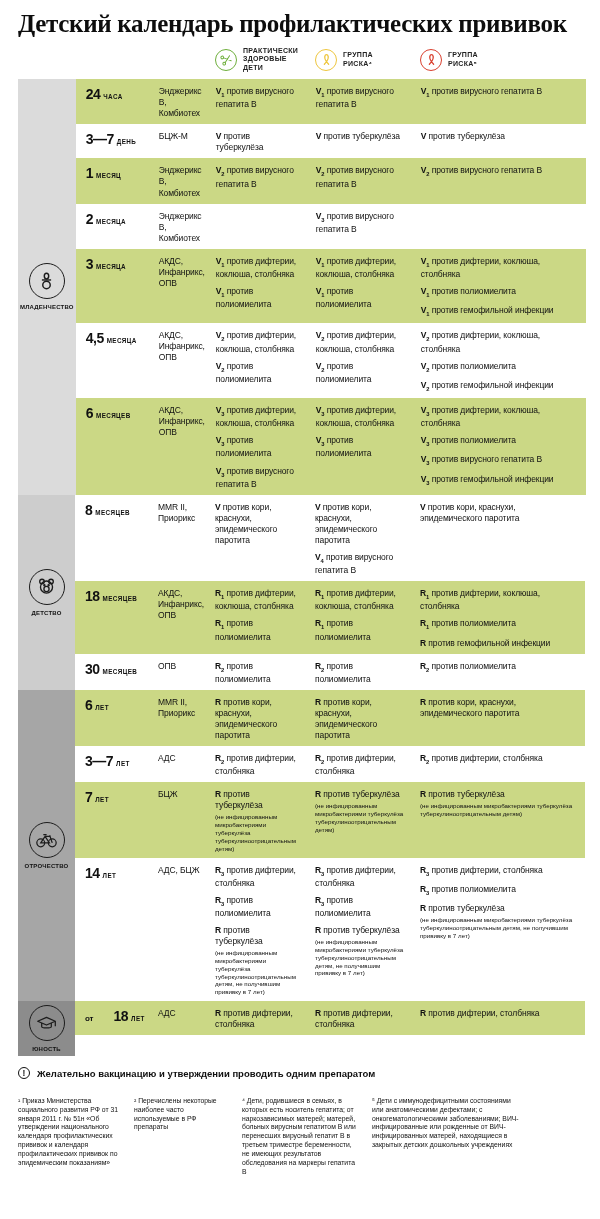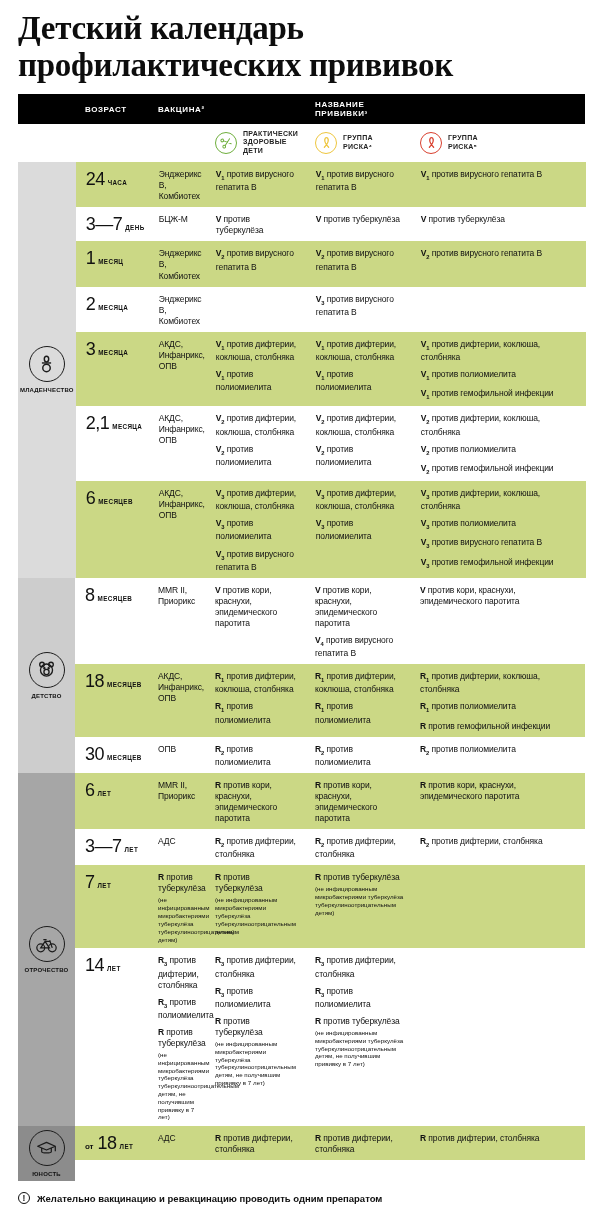--- a/index.html
+++ b/index.html
@@ -1,20 +1,20 @@
 <!DOCTYPE html>
 <html><head>
 <meta charset="utf-8">
 <style>
   * { margin:0; padding:0; box-sizing:border-box; }
   body { width:600px; height:1219px; background:#fff; overflow:hidden;
          font-family:"Liberation Sans", sans-serif; color:#111; }
   .page { position:relative; width:600px; height:1219px; }
 
-  h1.title { font-family:"Liberation Serif", serif; font-weight:700; font-size:33px;
+  h1.title { font-family:"Liberation Serif", serif; font-weight:700; font-size:25px;
              letter-spacing:-0.3px; margin:10px 14px 3px 18px; color:#0d0d0d; }
   .subtitle { font-size:11.5px; margin-left:18px; color:#111; }
 
   .black-bar, .groups { margin-left:18px; width:567px;
      display:grid; grid-template-columns:57px 75px 57px 100px 105px 173px; }
   .black-bar { background:#000; height:30px; align-items:center; margin-top:10px; }
   .bh { color:#fff; font-size:8px; font-weight:bold; letter-spacing:.6px; }
   .bh-age { grid-column:2; padding-left:10px; }
   .bh-vac { grid-column:3; padding-left:8px; }
   .bh-name { grid-column:5; padding-left:8px; }
@@ -32,22 +32,22 @@
                 align-items:center; justify-content:center; padding:4px 2px; }
   .sring { width:36px; height:36px; border:1.5px solid #1c1c1c; border-radius:50%;
            display:flex; align-items:center; justify-content:center; background:transparent; }
   .sring svg { width:23px; height:23px; display:block; color:#1c1c1c; }
   .slabel { font-size:6px; font-weight:bold; letter-spacing:.2px; margin-top:5px;
             text-align:center; color:#111; }
   .rows { flex:1; display:flex; flex-direction:column; }
   .row { display:grid; grid-template-columns:75px 57px 100px 105px 173px; min-height:27px; }
   .cell { padding:7px 8px 5px; font-size:8.5px; line-height:1.3; letter-spacing:-0.1px; }
   .age-cell { padding:6px 2px 4px 10px; white-space:nowrap; }
-  .age-prefix { font-size:8px; font-weight:bold; margin-right:2px; }
-  .age-num { font-size:18px; font-weight:normal; letter-spacing:-0.5px; }
+  .age-prefix { font-size:8px; font-weight:bold; margin-right:18px; }
+  .age-num { font-size:14px; font-weight:bold; letter-spacing:-0.5px; }
   .age-unit { font-size:6.3px; font-weight:bold; letter-spacing:.4px; margin-left:3px; }
   .vaccine-cell { padding-right:4px; }
   .item { margin:0 0 6px; }
   .item b sub { font-size:68%; }
   .note { font-size:6.2px; line-height:1.26; margin:-4px 0 6px; letter-spacing:0; }
   .vcell > :last-child { margin-bottom:0; }
 
   .advisory { margin:11px 0 0 18px; display:flex; align-items:center; }
   .adv-icon { width:12px; height:12px; border:1.2px solid #111; border-radius:50%;
               font-size:8.5px; font-weight:bold; text-align:center; line-height:10px; flex:0 0 12px; }
@@ -57,25 +57,20 @@
   .fncol:nth-child(1){ width:104px; } .fncol:nth-child(2){ width:96px; }
   .fncol:nth-child(3){ width:118px; } .fncol:nth-child(4){ width:150px; }
   .fn { font-size:6.8px; line-height:1.3; margin-bottom:7px; white-space:pre-line; }
 </style>
 </head>
 <body>
 
 <div class="page">
   <h1 class="title">Детский календарь профилактических прививок</h1>
 
-  <div class="black-bar">
-    <div class="bh bh-age">ВОЗРАСТ</div>
-    <div class="bh bh-vac">ВАКЦИНА²</div>
-    <div class="bh bh-name">НАЗВАНИЕ ПРИВИВКИ³</div>
-  </div>
 
   <div class="groups">
       <div class="gcell" style="grid-column: 4;">
         <span class="gring" style="color: rgb(111, 175, 61);">
           <svg viewBox="0 0 24 24" fill="none" stroke="currentColor" stroke-width="1.6" stroke-linecap="round">
             <g transform="rotate(-18 12 12)">
               <circle cx="6.5" cy="6.8" r="2.2"></circle>
               <circle cx="6.5" cy="17.2" r="2.2"></circle>
               <path d="M8.6 8.2 L18.5 16.2 M8.6 15.8 L18.5 7.8"></path>
             </g>
@@ -176,21 +171,21 @@
               <p class="item"><b class="lead">V<sub>1</sub></b> против дифтерии, коклюша, столбняка</p>
               <p class="item"><b class="lead">V<sub>1</sub></b> против полиомиелита</p>
             </div>
             <div class="cell vcell">
               <p class="item"><b class="lead">V<sub>1</sub></b> против дифтерии, коклюша, столбняка</p>
               <p class="item"><b class="lead">V<sub>1</sub></b> против полиомиелита</p>
               <p class="item"><b class="lead">V<sub>1</sub></b> против гемофильной инфекции</p>
             </div>
           </div>
           <div class="row" style="background: rgb(255, 255, 255);">
-            <div class="cell age-cell"><span class="age-num">2,1</span><span class="age-unit">МЕСЯЦА</span></div>
+            <div class="cell age-cell"><span class="age-num">4,5</span><span class="age-unit">МЕСЯЦА</span></div>
             <div class="cell vaccine-cell">АКДС, Инфанрикс, ОПВ</div>
             <div class="cell vcell">
               <p class="item"><b class="lead">V<sub>2</sub></b> против дифтерии, коклюша, столбняка</p>
               <p class="item"><b class="lead">V<sub>2</sub></b> против полиомиелита</p>
             </div>
             <div class="cell vcell">
               <p class="item"><b class="lead">V<sub>2</sub></b> против дифтерии, коклюша, столбняка</p>
               <p class="item"><b class="lead">V<sub>2</sub></b> против полиомиелита</p>
             </div>
             <div class="cell vcell">
@@ -314,35 +309,37 @@
             </div>
             <div class="cell vcell">
               <p class="item"><b class="lead">R<sub>2</sub></b> против дифтерии, столбняка</p>
             </div>
             <div class="cell vcell">
               <p class="item"><b class="lead">R<sub>2</sub></b> против дифтерии, столбняка</p>
             </div>
           </div>
           <div class="row" style="background: rgb(203, 216, 133);">
             <div class="cell age-cell"><span class="age-num">7</span><span class="age-unit">ЛЕТ</span></div>
+            <div class="cell vaccine-cell">БЦЖ</div>
             <div class="cell vcell">
               <p class="item"><b class="lead">R</b> против туберкулёза</p>
               <div class="note">(не инфицированным микробактериями туберкулёза туберкулиноотрицательным детям)</div>
             </div>
             <div class="cell vcell">
               <p class="item"><b class="lead">R</b> против туберкулёза</p>
               <div class="note">(не инфицированным микробактериями туберкулёза туберкулиноотрицательным детям)</div>
             </div>
             <div class="cell vcell">
               <p class="item"><b class="lead">R</b> против туберкулёза</p>
               <div class="note">(не инфицированным микробактериями туберкулёза туберкулиноотрицательным детям)</div>
             </div>
           </div>
           <div class="row" style="background: rgb(255, 255, 255);">
             <div class="cell age-cell"><span class="age-num">14</span><span class="age-unit">ЛЕТ</span></div>
+            <div class="cell vaccine-cell">АДС, БЦЖ</div>
             <div class="cell vcell">
               <p class="item"><b class="lead">R<sub>3</sub></b> против дифтерии, столбняка</p>
               <p class="item"><b class="lead">R<sub>3</sub></b> против полиомиелита</p>
               <p class="item"><b class="lead">R</b> против туберкулёза</p>
               <div class="note">(не инфицированным микробактериями туберкулёза туберкулиноотрицательным детям, не получившим прививку в 7 лет)</div>
             </div>
             <div class="cell vcell">
               <p class="item"><b class="lead">R<sub>3</sub></b> против дифтерии, столбняка</p>
               <p class="item"><b class="lead">R<sub>3</sub></b> против полиомиелита</p>
               <p class="item"><b class="lead">R</b> против туберкулёза</p>
@@ -381,21 +378,21 @@
             <div class="cell vcell">
               <p class="item"><b class="lead">R</b> против дифтерии, столбняка</p>
             </div>
           </div>
         </div>
       </div>
     </div>
 
   <div class="advisory">
     <span class="adv-icon">!</span>
-    <span class="adv-text">Желательно вакцинацию и ревакцинацию проводить одним препаратом</span>
+    <span class="adv-text">Желательно вакцинацию и утверждении проводить одним препаратом</span>
   </div>
 
   <div class="footnotes">
       <div class="fncol">
         <p class="fn">¹ Приказ Министерства социального развития РФ от 31 января 2011 г. № 51н «Об утверждении национального календаря профилактических прививок и календаря профилактических прививок по эпидемическим показаниям»</p>
       </div>
       <div class="fncol">
         <p class="fn">² Перечислены некоторые наиболее часто используемые в РФ препараты</p>
       </div>
       <div class="fncol">

